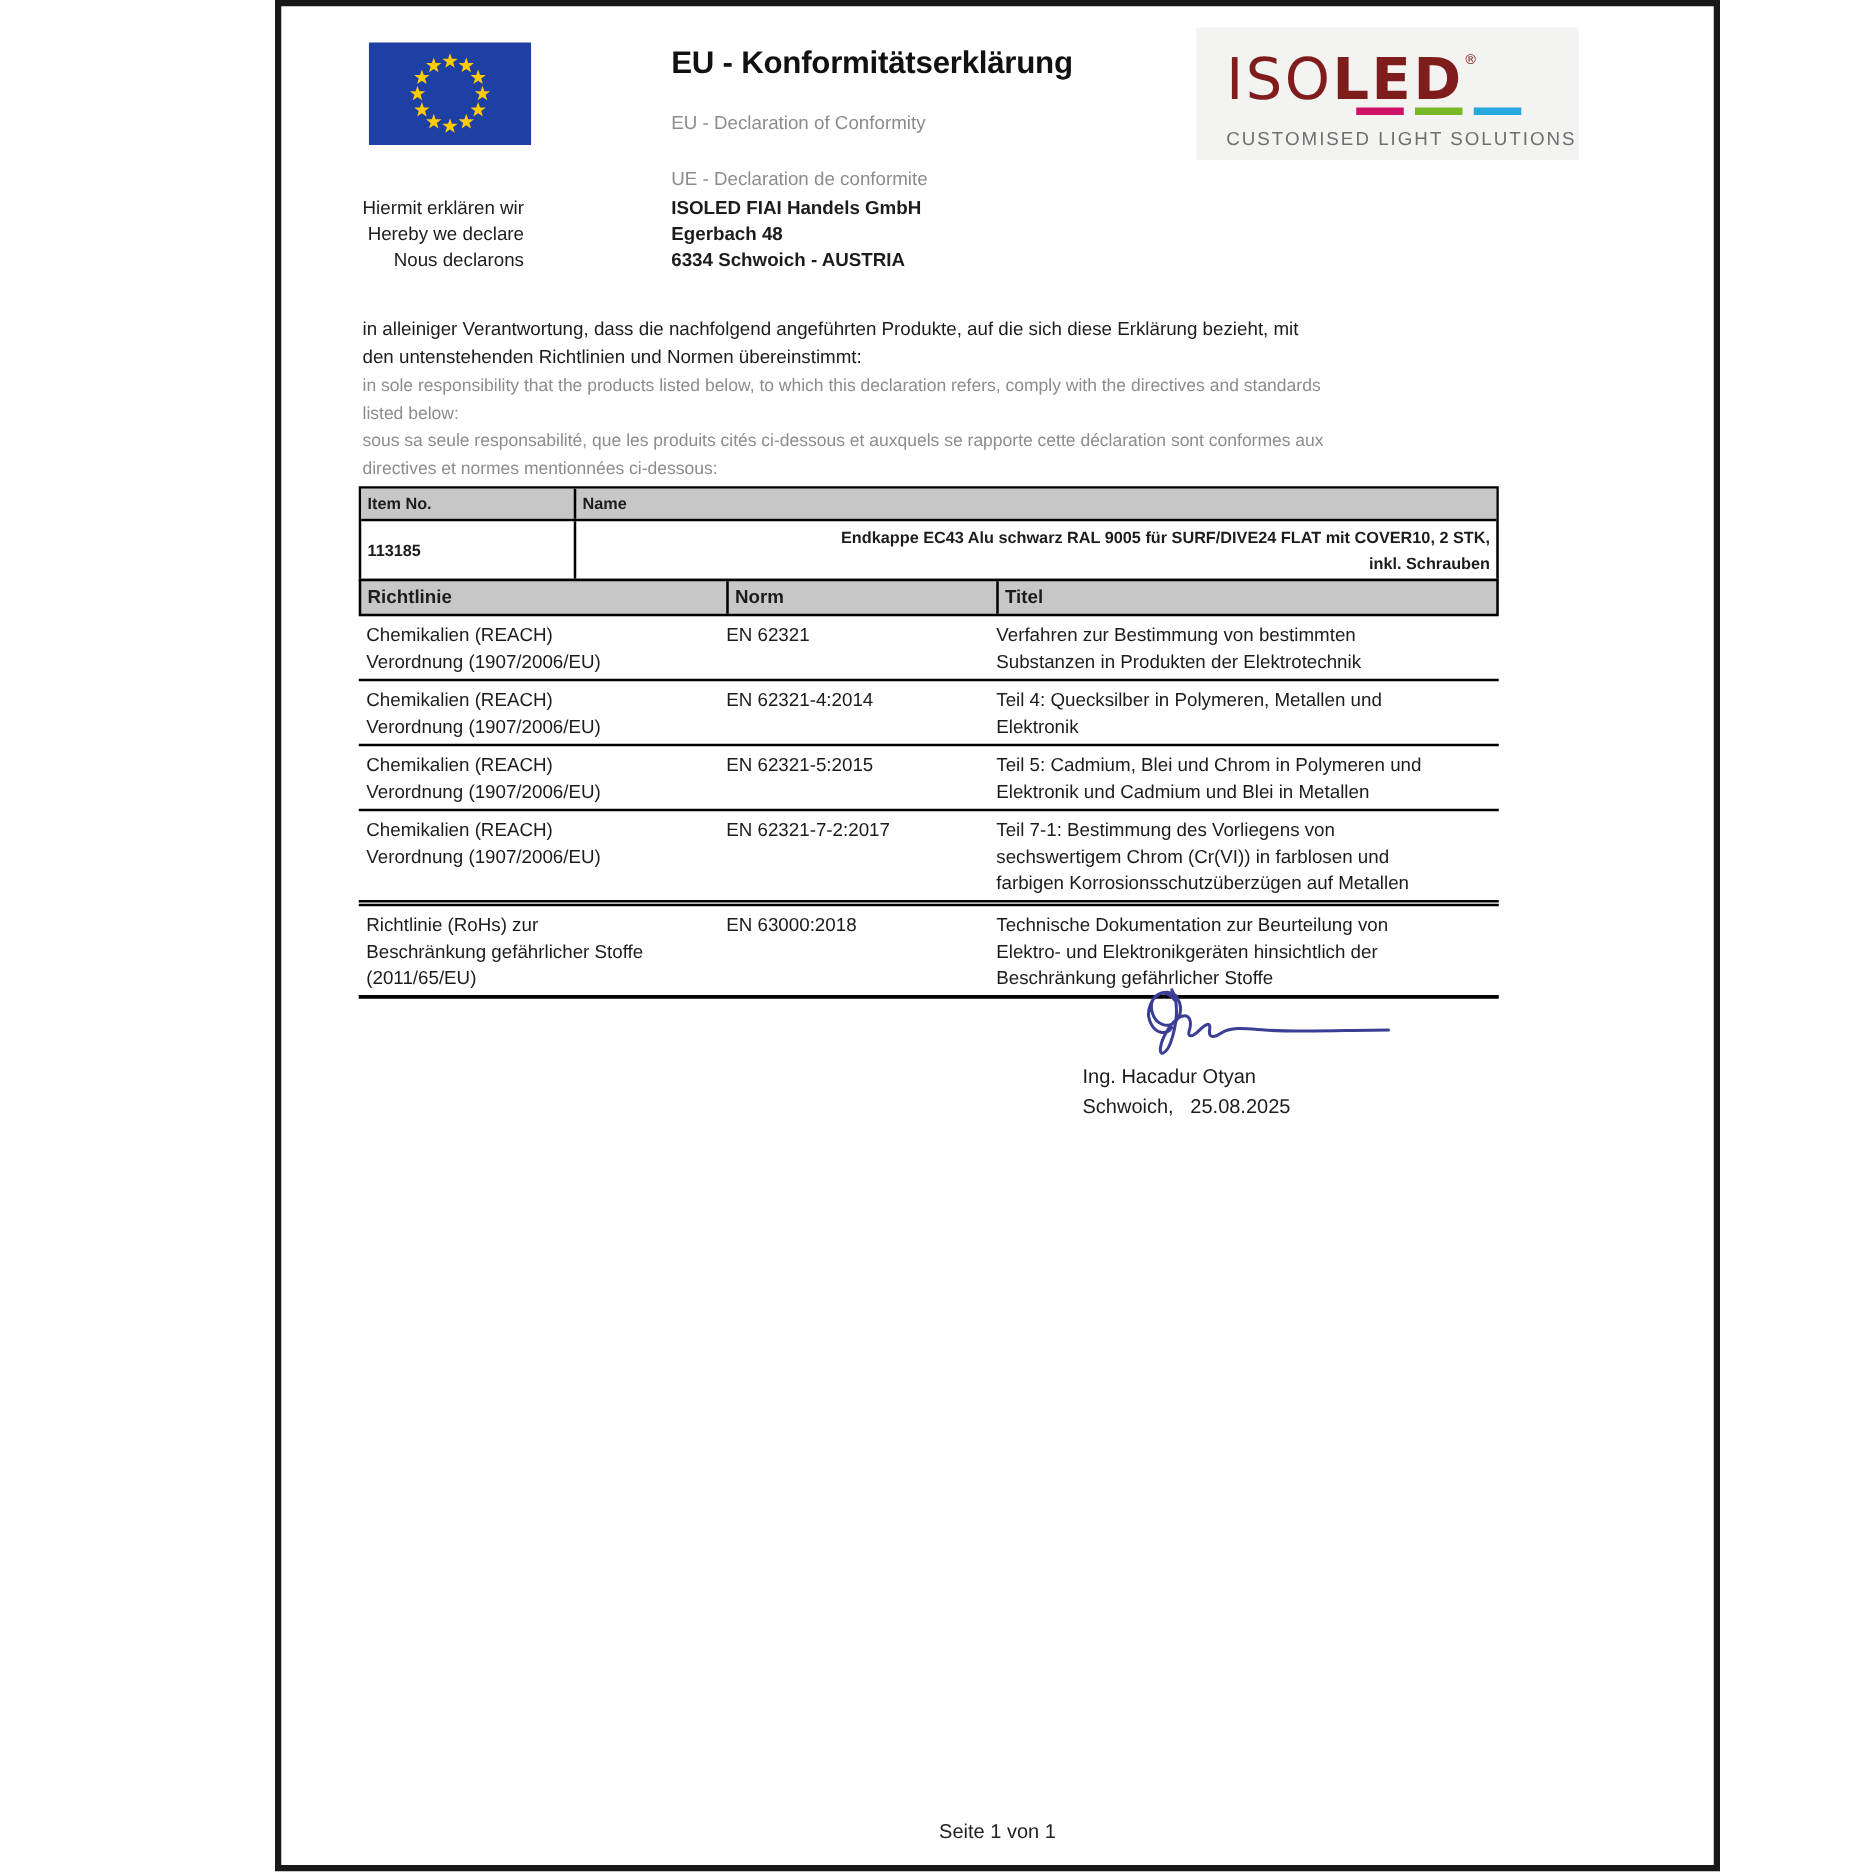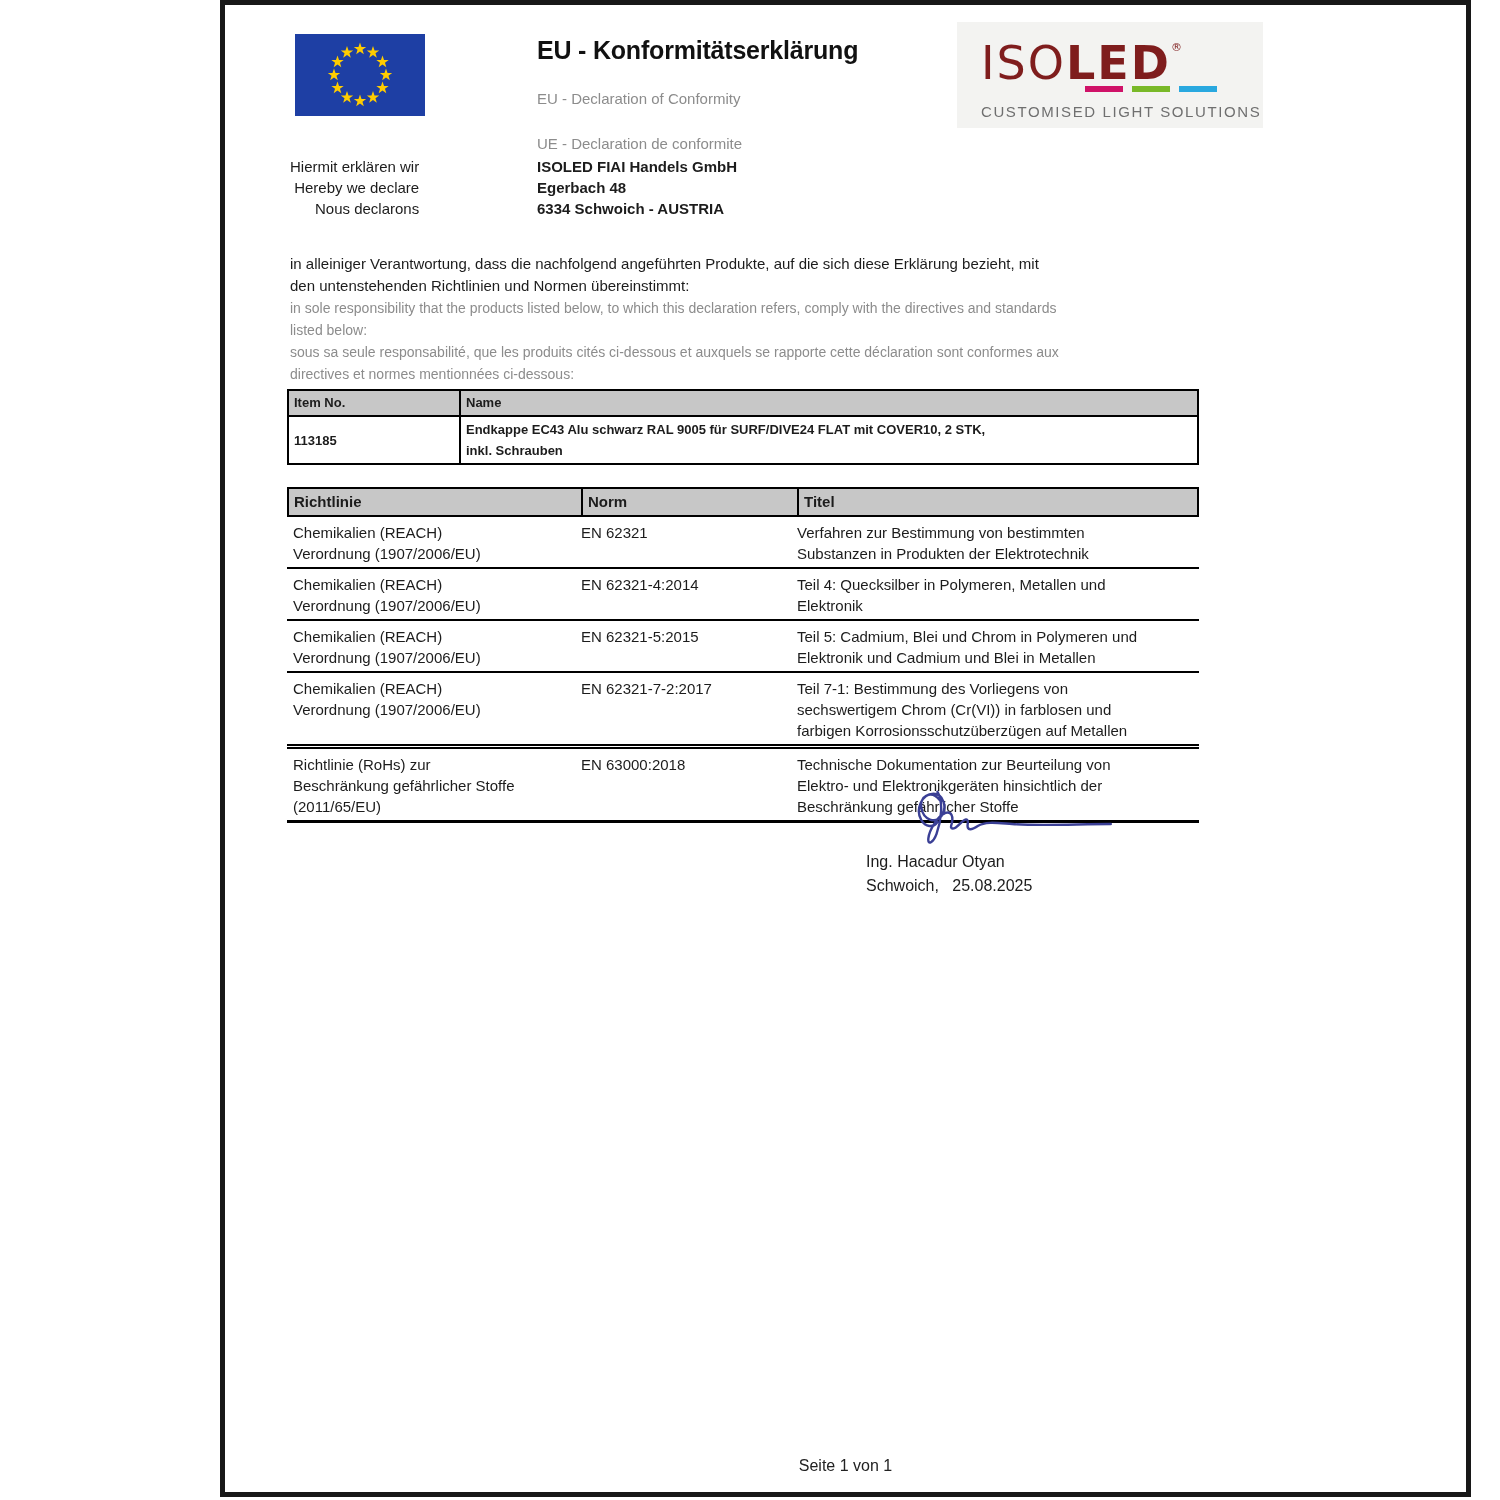--- a/index.html
+++ b/index.html
@@ -1,17 +1,17 @@
 <!DOCTYPE html>
 <html><head>
 <meta charset="utf-8">
 <style>
   html,body{margin:0;padding:0;background:#ffffff;}
   body{width:1500px;height:1500px;position:relative;font-family:"Liberation Sans",sans-serif;color:#1c1c1c;}
-  .page{position:absolute;left:220px;top:0;width:1251px;height:1497px;background:#fff;
+  .page{position:absolute;left:220px;top:0;width:1156px;height:1497px;background:#fff;
         border:5px solid #181818;box-sizing:border-box;}
 
   
   .flag-svg{position:absolute;left:70px;top:28px;width:130px;height:84px;}
   .doc-title{position:absolute;left:312px;top:31px;font-size:25px;font-weight:bold;color:#111;margin:0;letter-spacing:-0.2px;}
   .doc-sub{position:absolute;left:312px;font-size:15px;color:#8c8c8c;}
   .sub-en{top:85px;} .sub-fr{top:98px;margin-top:32px;}
 
   .logo{position:absolute;left:732px;top:17px;width:306px;height:106px;background:#f3f3f1;}
   .logo-word{position:absolute;left:24px;top:16px;font-family:"DejaVu Sans",sans-serif;font-size:46px;line-height:50px;color:#7f1d1d;letter-spacing:2px;white-space:nowrap;}
@@ -32,26 +32,26 @@
   .st-de{font-size:15px;color:#1c1c1c;}
   .st-en,.st-fr{font-size:14px;color:#8c8c8c;}
 
   
   .item-table{position:absolute;left:62px;top:384px;width:912px;border:2px solid #000;box-sizing:border-box;font-size:13px;}
   .item-header{display:grid;grid-template-columns:170px auto;font-weight:bold;}
   .item-header .cell{padding:2px 5px;line-height:20px;}
   .item-header .cell+.cell{border-left:2px solid #000;}
   .item-row{display:grid;grid-template-columns:170px auto;border-top:2px solid #000;font-weight:bold;}
   .item-row .cell{padding:2px 5px;line-height:21px;}
-  .item-row .cell+.cell{border-left:2px solid #000;}
+  .item-row .cell+.cell{border-left:2px solid #000;text-align:right;}
   .pre{white-space:pre-line;}
   .item-no-cell{display:flex;align-items:center;}
 
   
-  .dir-table{position:absolute;left:62px;top:482px;width:912px;font-size:15px;}
+  .dir-table{position:absolute;left:62px;top:458px;width:912px;font-size:15px;}
   .dir-header{display:grid;grid-template-columns:292px 216px auto;border:2px solid #000;box-sizing:border-box;font-weight:bold;}
   .dir-header .cell{padding:3px 5px;line-height:20px;}
   .dir-header .cell+.cell{border-left:2px solid #000;}
   .dir-row{display:grid;grid-template-columns:292px 216px auto;padding:5px 0 3px 0;border-bottom:2px solid #000;line-height:21px;}
   .dir-row .c1{padding-left:6px;}
   .dir-row .c2{padding-left:2px;}
   .dir-row .c3{padding-left:2px;}
   .dir-row.thick{border-bottom:5px double #000;}
   .dir-row.last{border-bottom:3px solid #000;}
 

